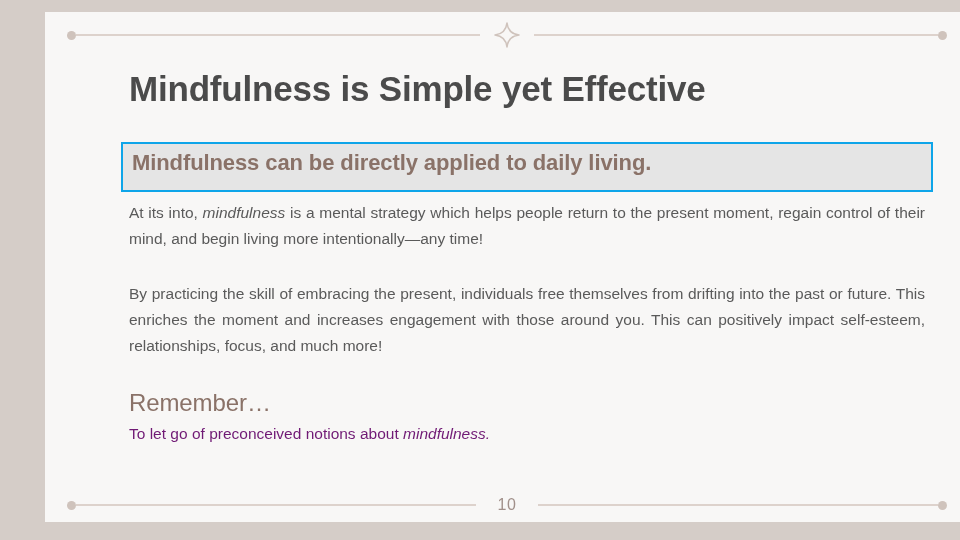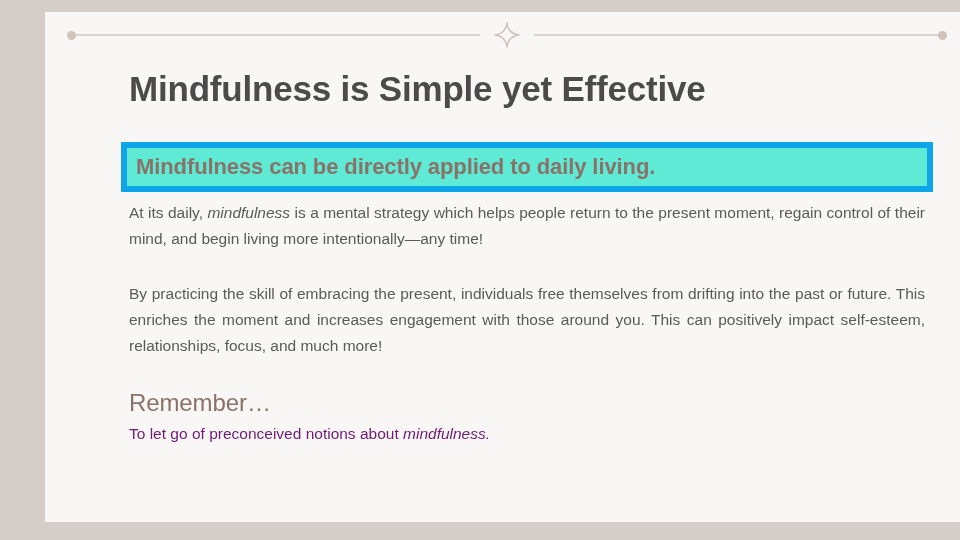--- a/index.html
+++ b/index.html
@@ -78,23 +78,23 @@
 
   
   .content {
     position: absolute;
     left: 76px;
     top: 130px;
     width: 812px;
   }
 
   .callout {
-    border: 6px solid #0ea5e9;
-    background: #5eead4;
-    padding: 6px 9px 7px 9px;
+    border: 2px solid #0ea5e9;
+    background: #e5e5e5;
+    padding: 6px 9px 15px 9px;
     box-sizing: border-box;
   }
   .callout-text {
     font-size: 22px;
     font-weight: bold;
     color: #8a7268;
     letter-spacing: -0.1px;
     line-height: 1.15;
   }
 
@@ -142,26 +142,33 @@
     <span class="dot"></span>
   </div>
 
   <div class="page-title">Mindfulness is Simple yet Effective</div>
 
   <div class="content">
 
     <div class="callout">
       <div class="callout-text">Mindfulness can be directly applied to daily living.</div>
     </div>
-    <div class="body-text"><span>At its daily, </span><em>mindfulness</em><span> is a mental strategy which helps people return to the present moment, regain control of their mind, and begin living more intentionally—any time!</span></div>
+    <div class="body-text"><span>At its into, </span><em>mindfulness</em><span> is a mental strategy which helps people return to the present moment, regain control of their mind, and begin living more intentionally—any time!</span></div>
 
     <div class="spacer-a"></div>
 
     <div class="body-text gap2"><span>By practicing the skill of embracing the present, individuals free themselves from drifting into the past or future. This enriches the moment and increases engagement with those around you. This can positively impact self-esteem, relationships, focus, and much more!</span></div>
 
     <div class="spacer-b"></div>
 
     <div class="remember-title">Remember…</div>
     <div class="remember-line"><span>To let go of preconceived notions about </span><em>mindfulness.</em></div>
   </div>
 
+  <div class="divider divider-bottom">
+    <span class="dot"></span>
+    <span class="rule"></span>
+    <span class="center-label">10</span>
+    <span class="rule"></span>
+    <span class="dot"></span>
+  </div>
 
 </div>
 
 </body></html>

